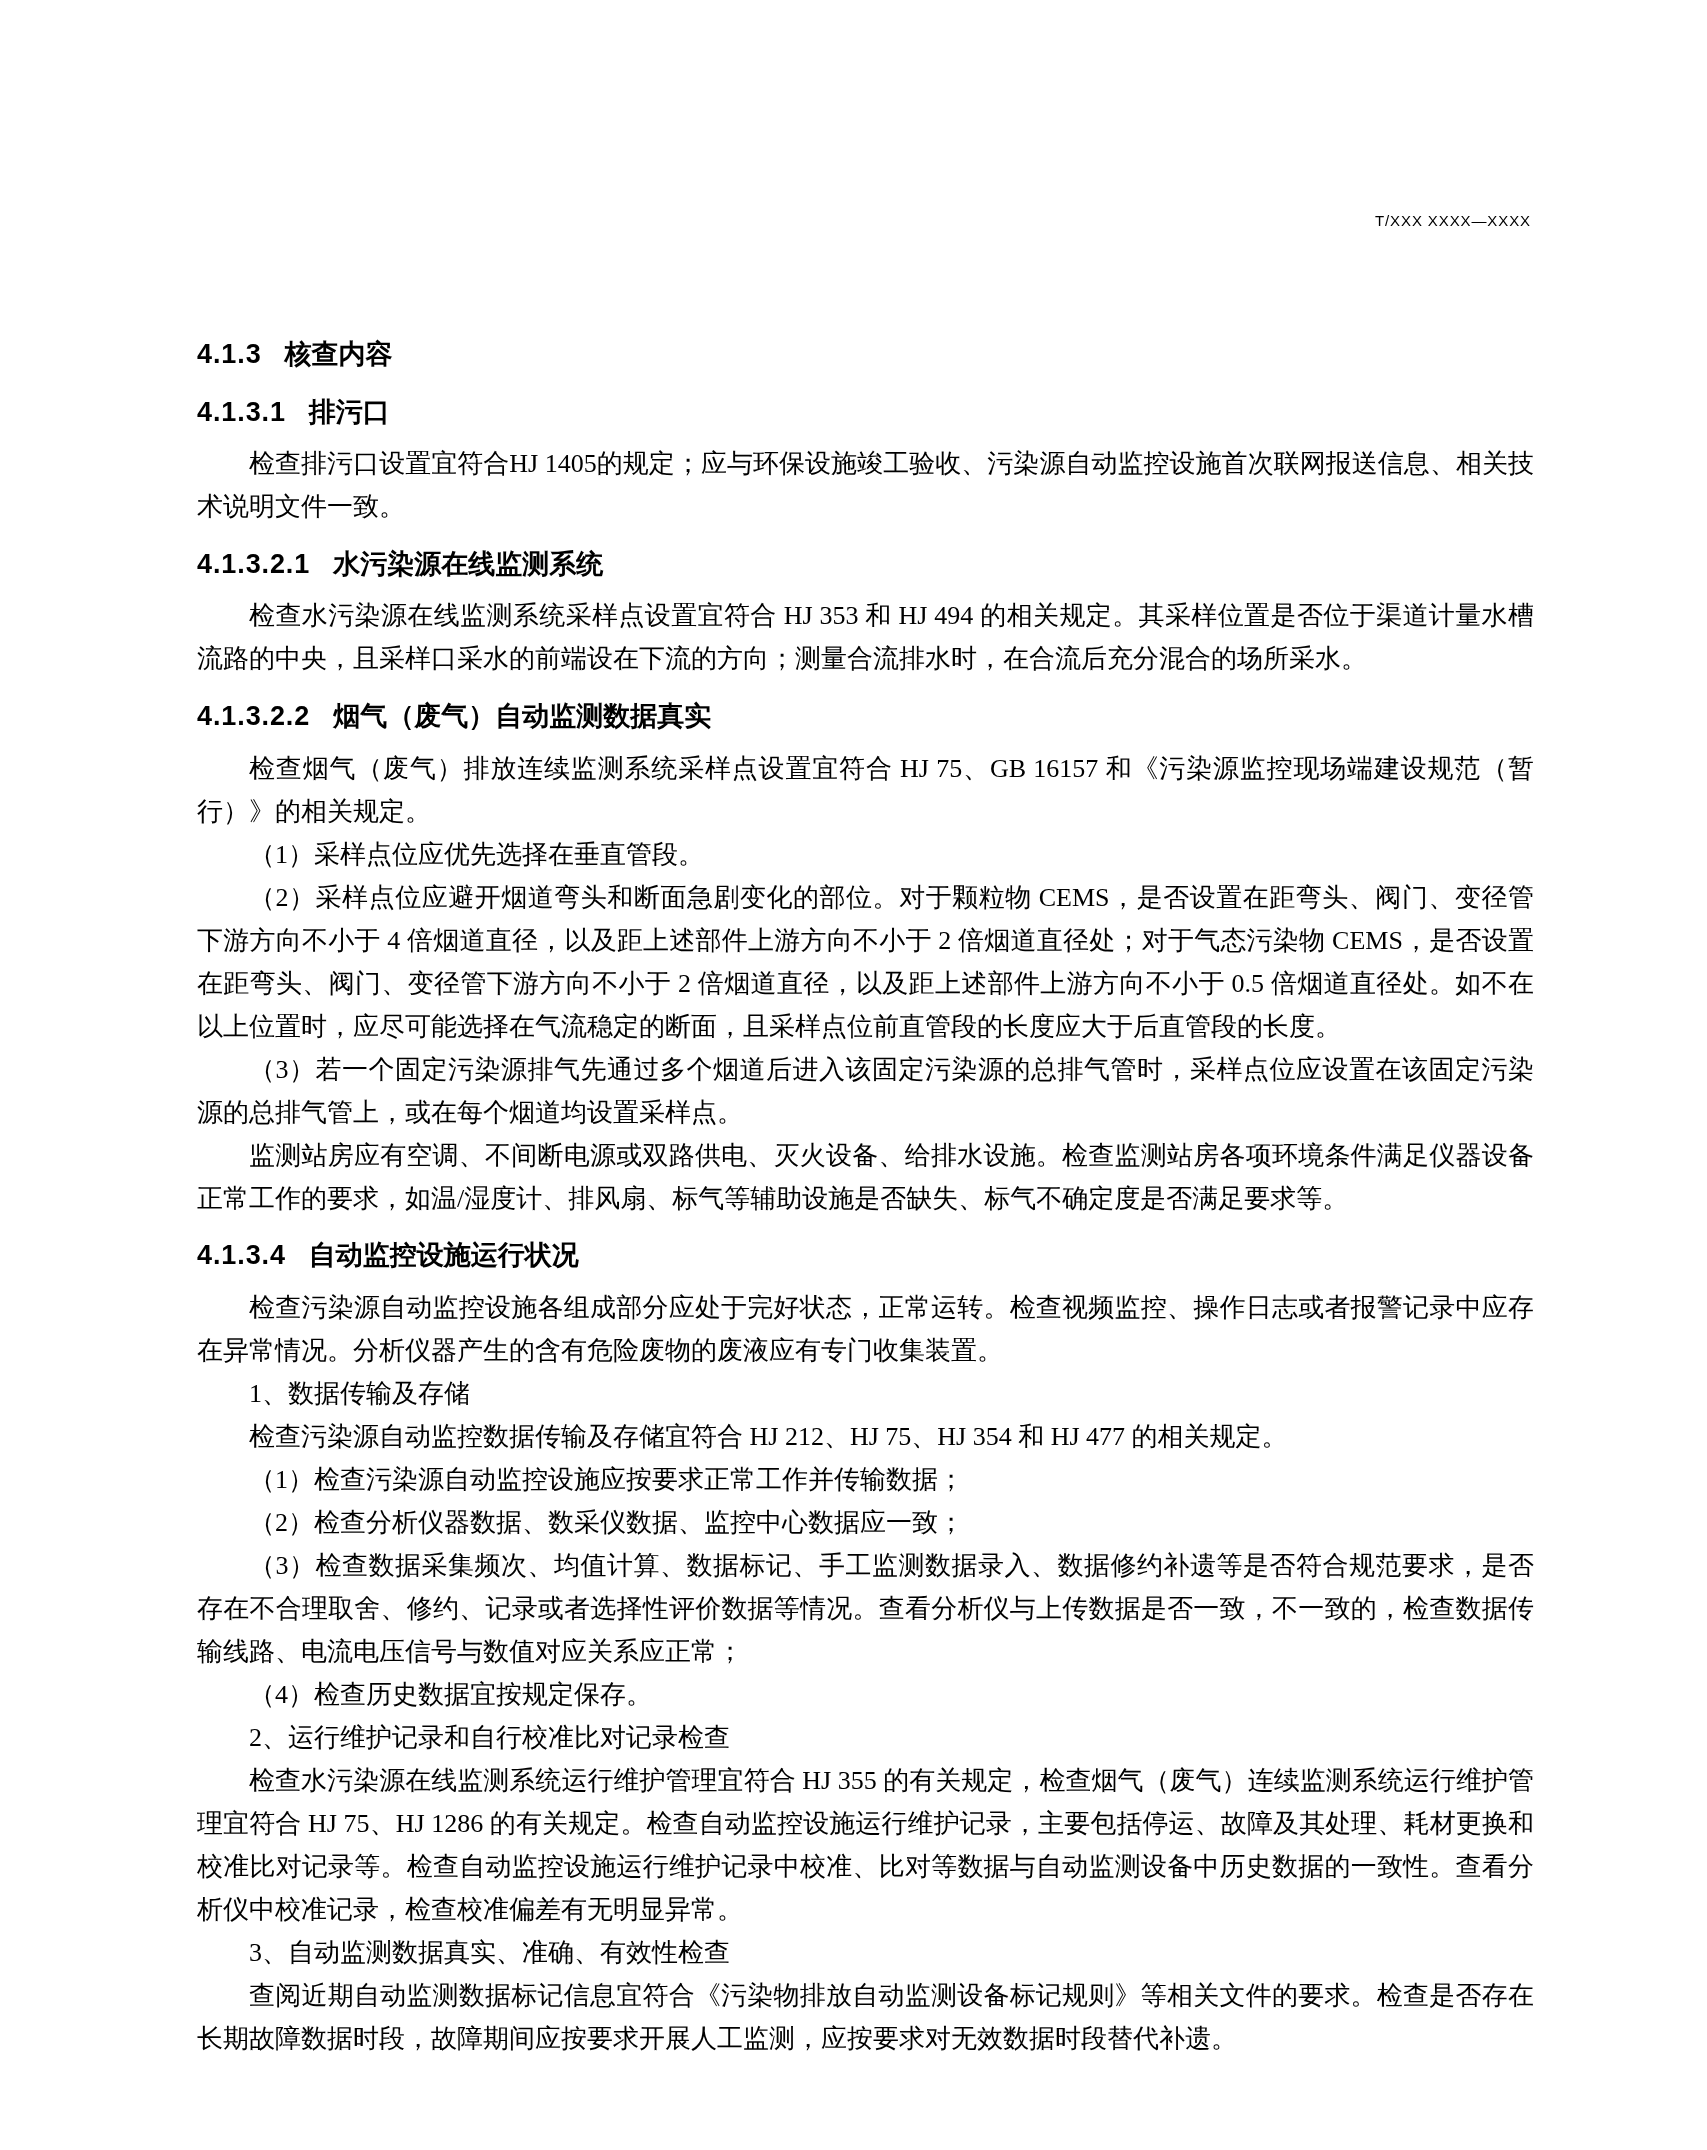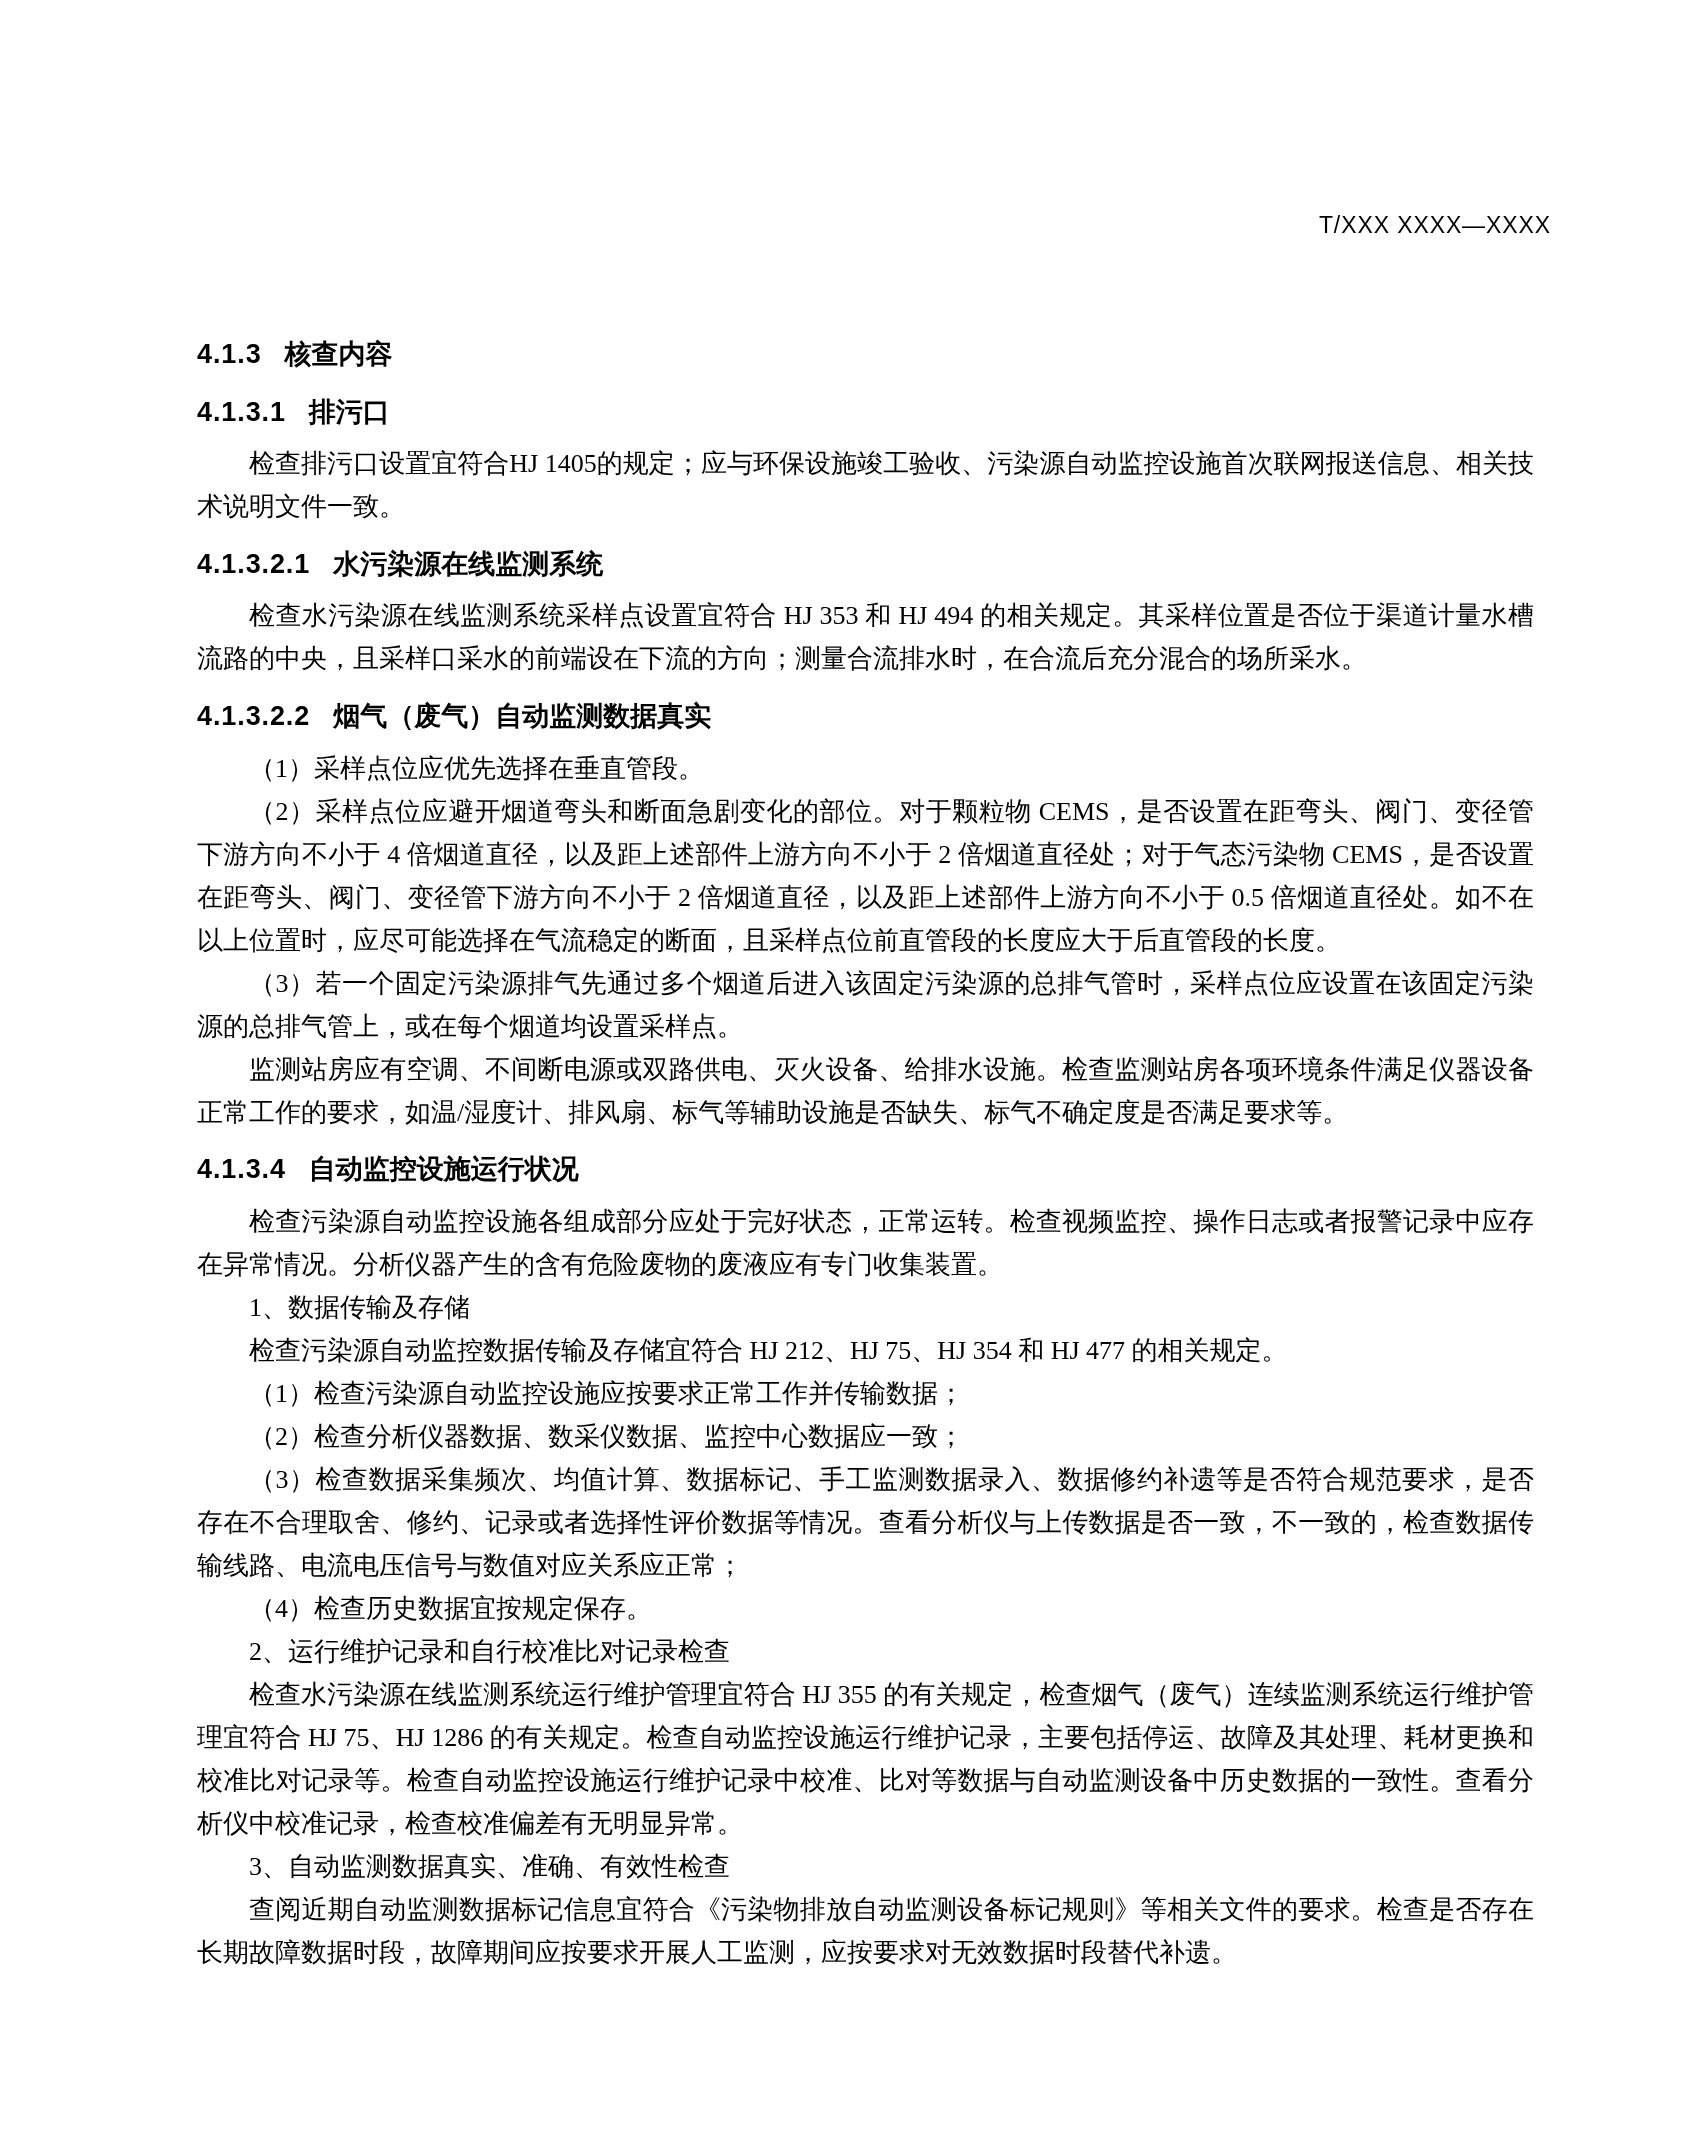--- a/index.html
+++ b/index.html
@@ -12,23 +12,23 @@
     width: 1707px;
     height: 2414px;
     background: #ffffff;
     color: #000000;
     overflow: hidden;
     font-family: "Liberation Serif", "DejaVu Serif", serif;
   }
   .doc-code {
     position: absolute;
     top: 212px;
-    right: 156px;
+    right: 176px;
     font-family: "Liberation Sans", "DejaVu Sans", sans-serif;
-    font-size: 23px;
+    font-size: 15px;
     letter-spacing: 0.9px;
     white-space: nowrap;
     color: #000000;
     text-align: right;
   }
   .content {
     position: absolute;
     left: 197px;
     top: 333px;
     width: 1337px;
@@ -79,20 +79,21 @@
     <div class="heading">
       <span class="num">4.1.3.2.1</span><span>水污染源在线监测系统</span>
     </div>
 
     <p class="para">检查水污染源在线监测系统采样点设置宜符合 HJ 353 和 HJ 494 的相关规定。其采样位置是否位于渠道计量水槽流路的中央，且采样口采水的前端设在下流的方向；测量合流排水时，在合流后充分混合的场所采水。</p>
 
     <div class="heading">
       <span class="num">4.1.3.2.2</span><span>烟气（废气）自动监测数据真实</span>
     </div>
 
+    <p class="para">检查烟气（废气）排放连续监测系统采样点设置宜符合 HJ 75、GB 16157 和《污染源监控现场端建设规范（暂行）》的相关规定。</p>
     <p class="para">（1）采样点位应优先选择在垂直管段。</p>
     <p class="para">（2）采样点位应避开烟道弯头和断面急剧变化的部位。对于颗粒物 CEMS，是否设置在距弯头、阀门、变径管下游方向不小于 4 倍烟道直径，以及距上述部件上游方向不小于 2 倍烟道直径处；对于气态污染物 CEMS，是否设置在距弯头、阀门、变径管下游方向不小于 2 倍烟道直径，以及距上述部件上游方向不小于 0.5 倍烟道直径处。如不在以上位置时，应尽可能选择在气流稳定的断面，且采样点位前直管段的长度应大于后直管段的长度。</p>
     <p class="para">（3）若一个固定污染源排气先通过多个烟道后进入该固定污染源的总排气管时，采样点位应设置在该固定污染源的总排气管上，或在每个烟道均设置采样点。</p>
 
 
     <p class="para">监测站房应有空调、不间断电源或双路供电、灭火设备、给排水设施。检查监测站房各项环境条件满足仪器设备正常工作的要求，如温/湿度计、排风扇、标气等辅助设施是否缺失、标气不确定度是否满足要求等。</p>
 
     <div class="heading">
       <span class="num">4.1.3.4</span><span>自动监控设施运行状况</span>
     </div>

